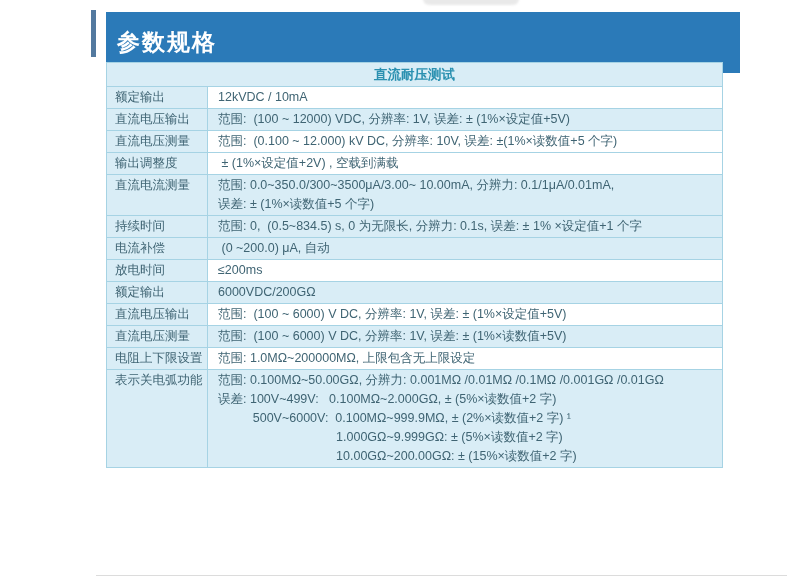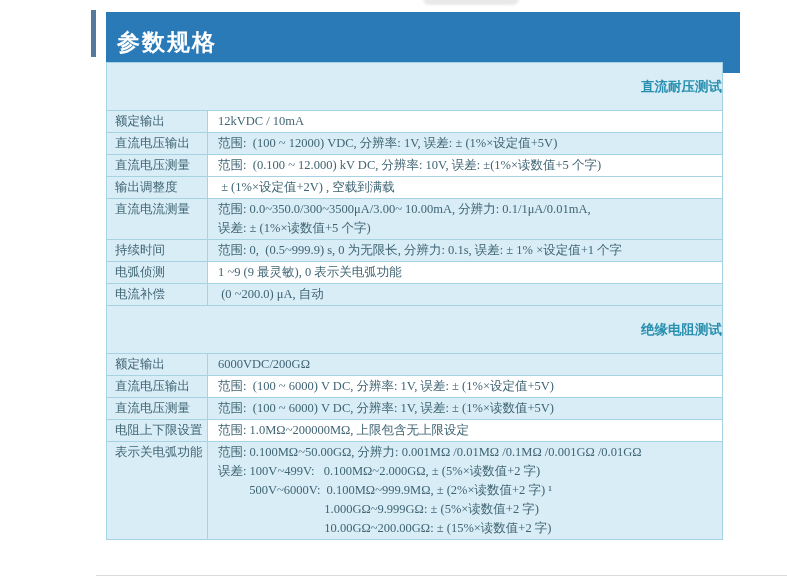--- a/index.html
+++ b/index.html
@@ -35,31 +35,31 @@
   table.spec{
     position:absolute;left:106px;top:62px;width:617px;
     border-collapse:collapse;table-layout:fixed;
     font-size:12.5px;color:var(--body-text);
   }
   table.spec td{
     border:1px solid var(--table-border);
     line-height:19px;vertical-align:top;box-sizing:border-box;
   }
   td.section-title{
-    text-align:right;font-weight:bold;font-size:13.5px;
+    text-align:center;font-weight:bold;font-size:13.5px;
     color:var(--section-text);background:var(--row-shade);
-    padding:14px 0;
+    padding:2px 0;
   }
   td.label-cell{
     background:var(--row-shade);
     padding:1px 4px 1px 8px;
   }
   td.value-cell{
     padding:1px 4px 1px 10px;
-    white-space:pre-wrap;background:#ffffff;font-family:Liberation Serif, serif;
+    white-space:pre-wrap;background:#ffffff;
   }
   tr.shaded td.value-cell{background:var(--row-shade);}
   .bottom-line{
     position:absolute;left:96px;top:575px;width:691px;height:1px;
     background:#dcdcdc;
   }
 </style>
 </head>
 <body>
 
@@ -96,32 +96,29 @@
         <td class="label-cell">输出调整度</td>
         <td class="value-cell"> ± (1%×设定值+2V) , 空载到满载</td>
       </tr>
       <tr class="shaded">
         <td class="label-cell">直流电流测量</td>
         <td class="value-cell">范围: 0.0~350.0/300~3500μA/3.00~ 10.00mA, 分辨力: 0.1/1μA/0.01mA,
 误差: ± (1%×读数值+5 个字)</td>
       </tr>
       <tr class="shaded">
         <td class="label-cell">持续时间</td>
-        <td class="value-cell">范围: 0,  (0.5~999.9) s, 0 为无限长, 分辨力: 0.1s, 误差: ± 1% ×设定值+1 个字</td>
-      </tr>
-      <tr>
-        <td class="label-cell">电弧侦测</td>
-        <td class="value-cell">1 ~9 (9 最灵敏), 0 表示关电弧功能</td>
+        <td class="value-cell">范围: 0,  (0.5~834.5) s, 0 为无限长, 分辨力: 0.1s, 误差: ± 1% ×设定值+1 个字</td>
       </tr>
       <tr class="shaded">
         <td class="label-cell">电流补偿</td>
         <td class="value-cell"> (0 ~200.0) μA, 自动</td>
       </tr>
       <tr>
-        <td colspan="2" class="section-title">绝缘电阻测试</td>
+        <td class="label-cell">放电时间</td>
+        <td class="value-cell">≤200ms</td>
       </tr>
       <tr class="shaded">
         <td class="label-cell">额定输出</td>
         <td class="value-cell">6000VDC/200GΩ</td>
       </tr>
       <tr>
         <td class="label-cell">直流电压输出</td>
         <td class="value-cell">范围:  (100 ~ 6000) V DC, 分辨率: 1V, 误差: ± (1%×设定值+5V)</td>
       </tr>
       <tr class="shaded">

